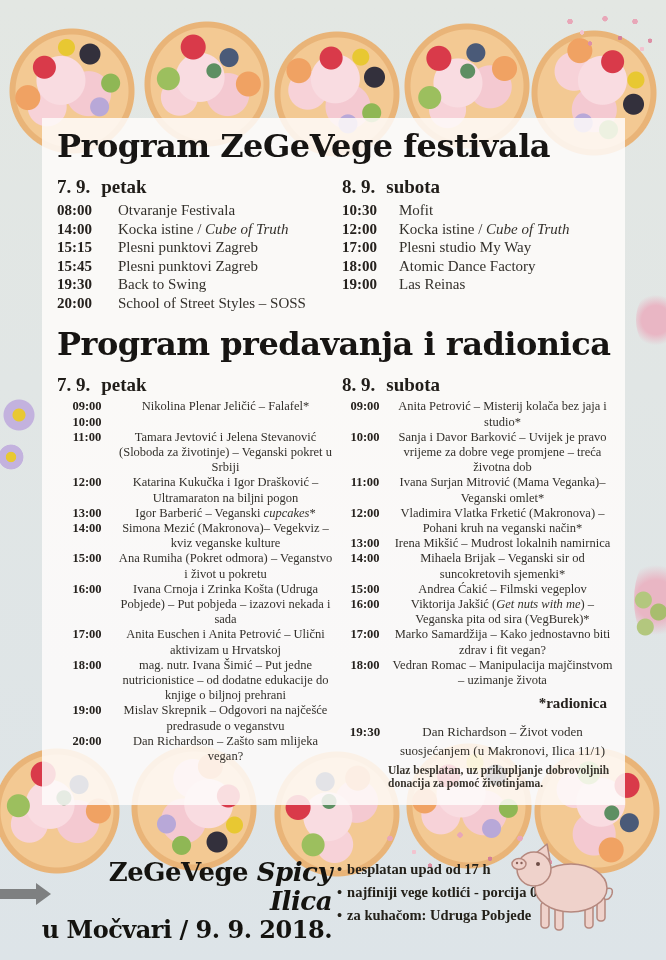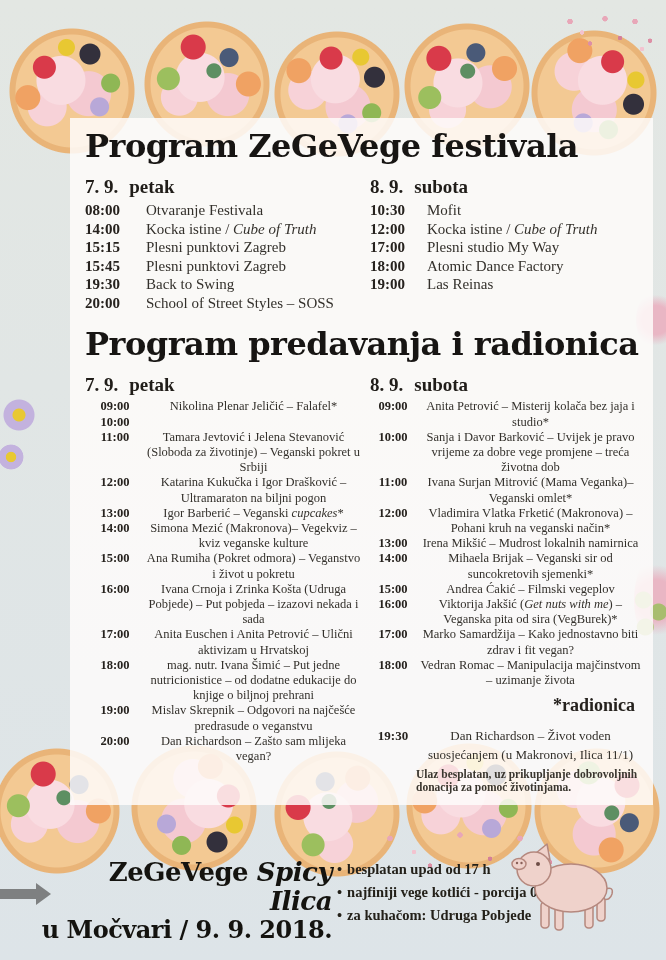--- a/index.html
+++ b/index.html
@@ -43,36 +43,36 @@
   .daisy{position:absolute;width:34px;height:34px;border-radius:50%;
     background:radial-gradient(circle at 50% 50%, #e8c832 0 6px, #c3b2de 7px 15px, rgba(0,0,0,0) 16px);}
   .grapes{position:absolute;width:38px;height:60px;
     background:
       radial-gradient(circle at 30% 25%, #b3c77e 0 8px, rgba(0,0,0,0) 9px),
       radial-gradient(circle at 70% 45%, #a8bd6e 0 8px, rgba(0,0,0,0) 9px),
       radial-gradient(circle at 35% 70%, #b3c77e 0 8px, rgba(0,0,0,0) 9px);}
   
   .panel{position:absolute;left:42px;top:118px;width:583px;height:687px;
          background:rgba(254,252,250,0.85);box-sizing:border-box;
-         padding:12px 8px 0 15px;overflow:hidden;margin-left:28px;}
+         padding:12px 8px 0 15px;overflow:hidden;}
   .big-title{font-family:"DejaVu Serif",serif;font-weight:800;font-size:32px;line-height:1.06;
              letter-spacing:-0.5px;color:#171513;margin:0 0 12px 0;}
   .big-title.second{margin:16px 0 12px 0;}
   .cols{display:flex;}
   .col-l{width:285px;flex:none;box-sizing:border-box;padding-right:8px;}
   .col-r{flex:1;min-width:0;}
   .day-head{font-size:19px;font-weight:700;color:#201d19;margin-bottom:3px;}
   .day-head .date{margin-right:11px;}
   .fest .row{display:grid;grid-template-columns:61px 1fr;font-size:15px;line-height:18.6px;}
   .fest .col-r .row{grid-template-columns:57px 1fr;}
   .lect .row{display:grid;grid-template-columns:60px 1fr;font-size:12.5px;line-height:15.2px;text-align:center;}
   .lect .col-r .row{grid-template-columns:46px 1fr;}
   .time{font-weight:700;color:#26221e;}
   .desc{color:#33302b;}
-  .footnote{text-align:right;font-size:18px;font-weight:700;margin-top:7px;padding-right:10px;color:#26221e;}
+  .footnote{text-align:right;font-size:15px;font-weight:700;margin-top:7px;padding-right:10px;color:#26221e;}
   .evening .row{display:grid;grid-template-columns:46px 1fr;font-size:13px;line-height:19px;margin-top:10px;}
   .note{margin:4px 0 0 46px;font-size:11.5px;line-height:13px;font-weight:600;color:#3a362f;}
   
   .arrow{position:absolute;left:0;top:883px;display:flex;align-items:center;}
   .arrow-bar{width:36px;height:10px;background:#7e8081;}
   .arrow-head{width:0;height:0;border-left:15px solid #7e8081;border-top:11px solid rgba(0,0,0,0);border-bottom:11px solid rgba(0,0,0,0);}
   .footer-brand{position:absolute;left:40px;top:858px;width:292px;text-align:right;
                 font-family:"DejaVu Serif",serif;font-weight:800;color:#14130f;}
   .brand-line1{font-size:26px;line-height:1.12;letter-spacing:-0.5px;}
   .brand-line1 .it{font-style:italic;}

